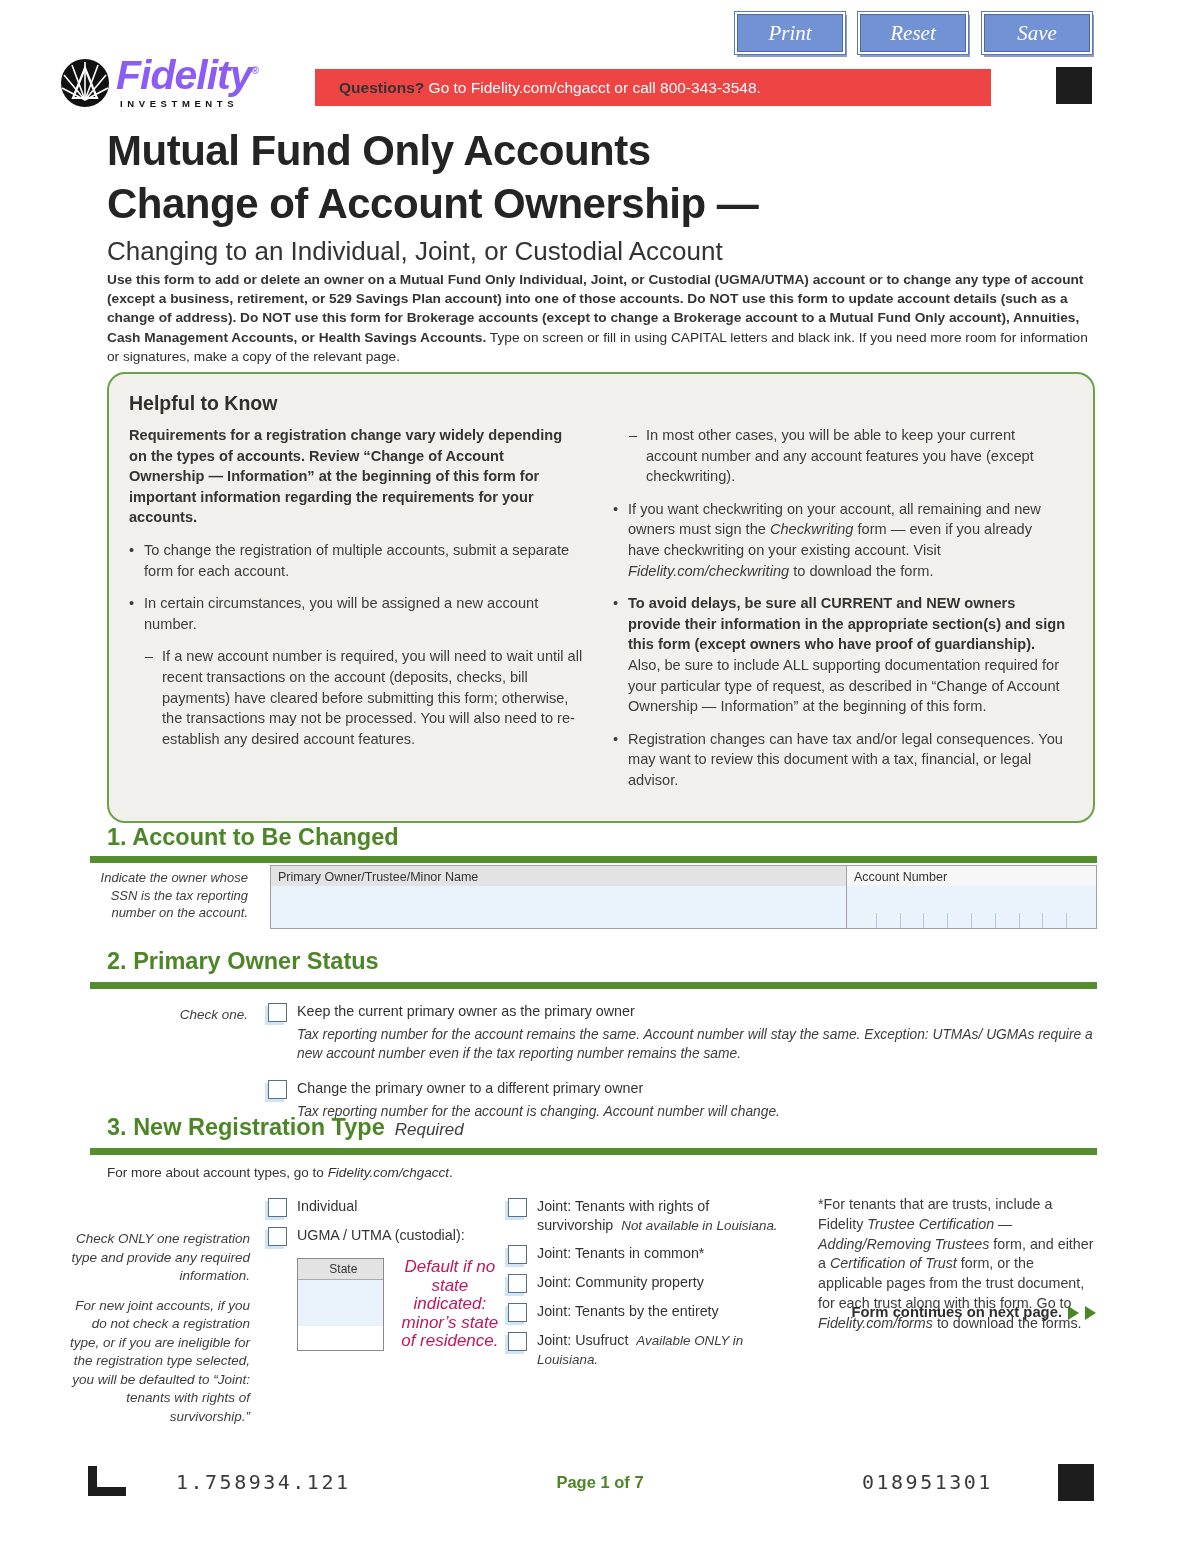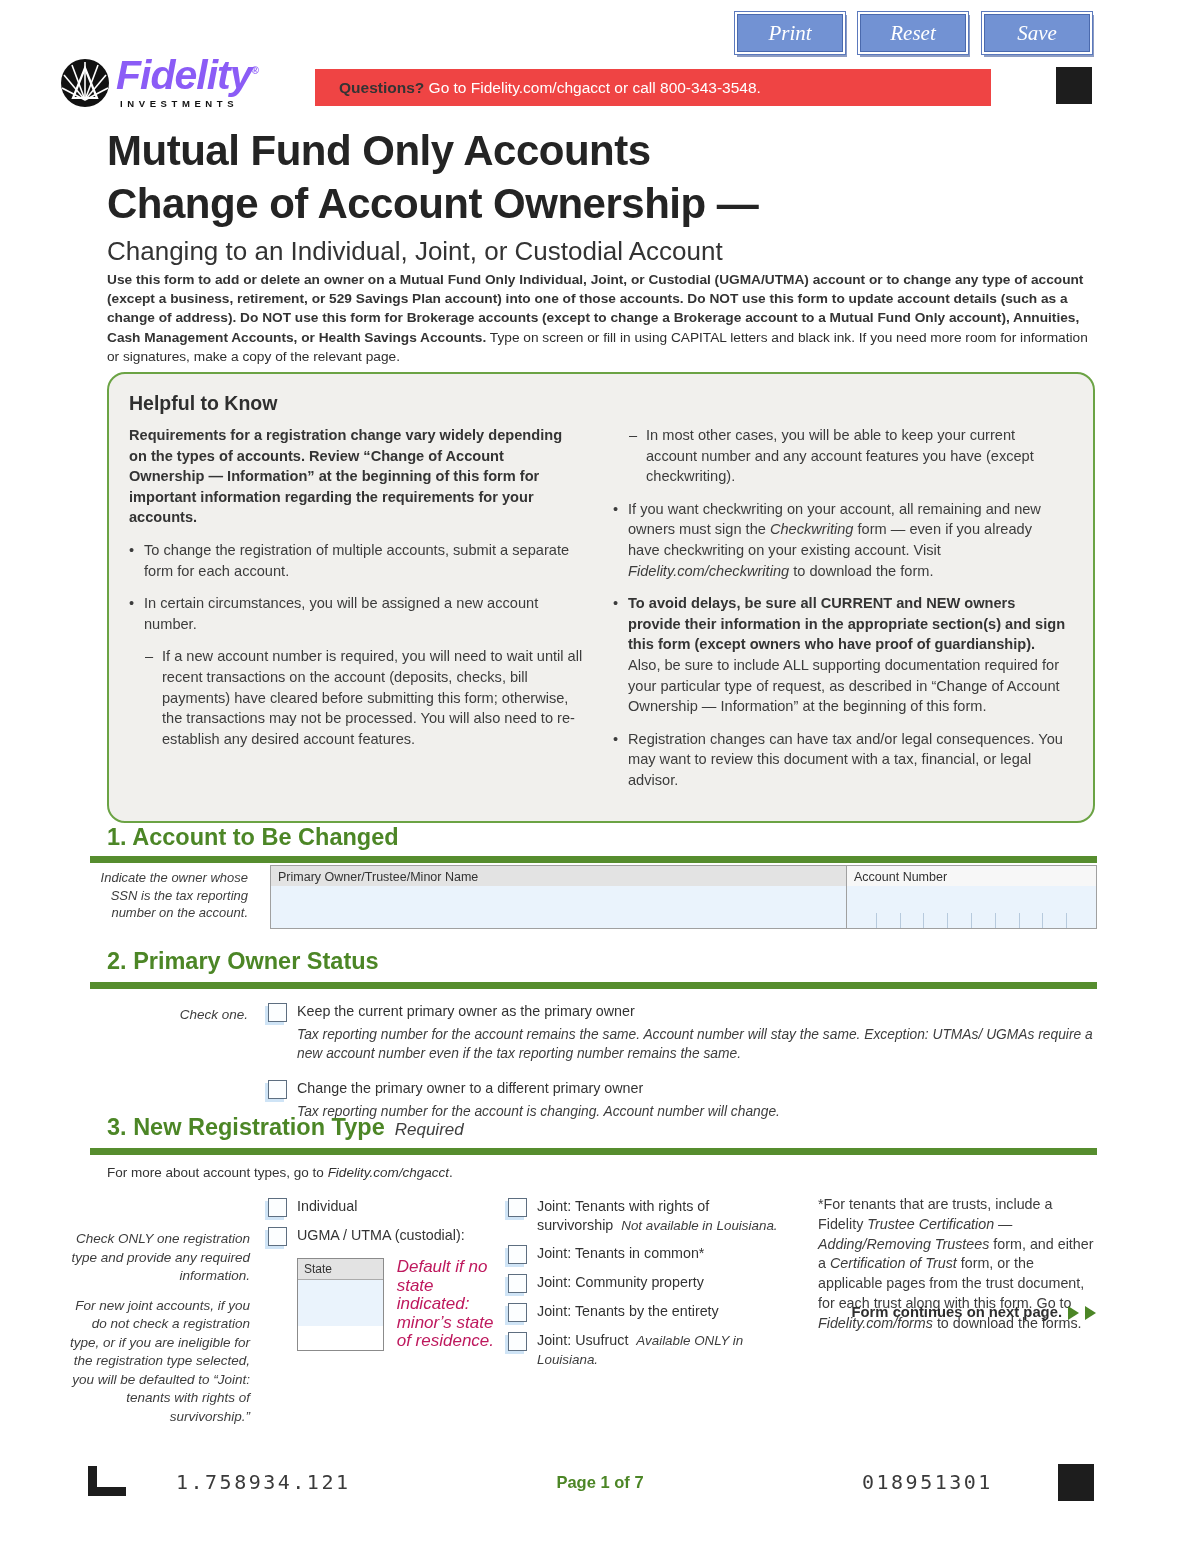--- a/index.html
+++ b/index.html
@@ -80,21 +80,21 @@
   .opts2 { position:absolute; left:268px; top:1002px; width:830px; }
   .opt { display:flex; gap:10px; align-items:flex-start; }
   .opt-label { font-size:14.3px; line-height:19px; color:#333; }
   .opt-note { font-style:italic; font-size:13.8px; line-height:19px; color:#3d3d3d; margin:3px 0 0 29px; }
   .opt-wrap + .opt-wrap { margin-top:16px; }
 
   
   #note3 { position:absolute; left:107px; top:1165px; font-size:13.5px; color:#333; }
   .col1 { position:absolute; left:268px; top:1197px; width:235px; }
   .col1 .opt + .opt { margin-top:9px; }
-  .state-wrap { margin:12px 0 12px 29px; display:flex; gap:13px; }
+  .state-wrap { margin:12px 0 12px 29px; display:flex; gap:13px;text-align:center; }
   .state-box { width:96px; border:1px solid #8b8b8b; }
   .state-h { height:21px; background:#e3e3e3; font-size:12px; color:#333; padding:3px 0 0 6px; border-bottom:1px solid #ababab; }
   .state-input { height:46px; background:#eaf3fc; cursor:text; }
   .state-note { width:118px; font-style:italic; font-size:17px; line-height:18.5px; color:#be185d; }
   .col2 { position:absolute; left:508px; top:1197px; width:285px; }
   .col2 .opt { margin-bottom:9px; }
   .col2 .opt-label { max-width:245px; }
   .inline-note { font-style:italic; font-size:13.4px; color:#3d3d3d; font-weight:normal; }
   .col3 { position:absolute; left:818px; top:1195px; width:277px; font-size:14.3px; line-height:19.8px; color:#3c3c3c; }
 

